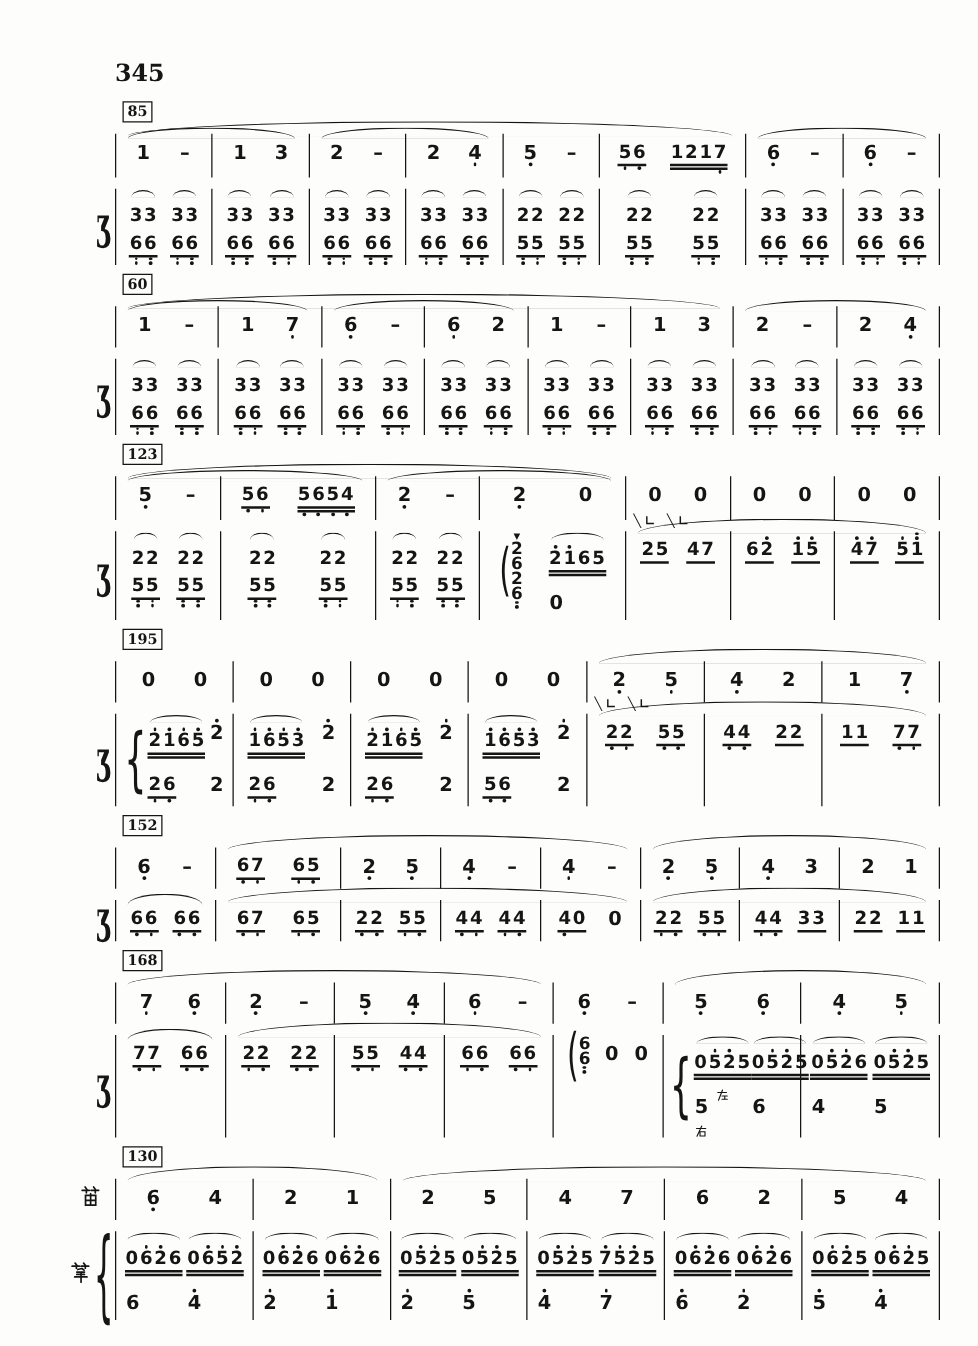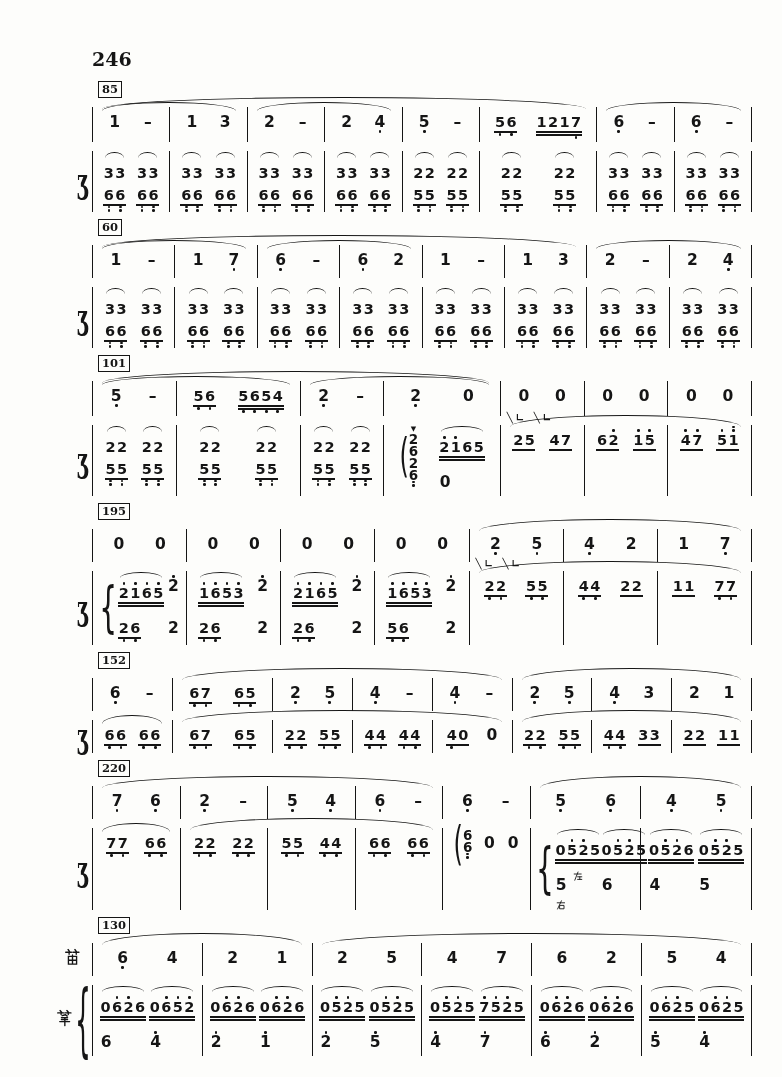--- a/index.html
+++ b/index.html
@@ -43,21 +43,21 @@
   .ilabel{position:absolute;left:-28px;top:50%;transform:translateY(-50%);}
   .ilabel svg{width:17px;height:17px;}
   .zheng .ilabel{left:-36px;}
   .sbrace{position:absolute;left:-15px;top:50%;transform:translateY(-50%) scaleY(1.9);font-size:19px;font-weight:700;font-family:"DejaVu Serif",serif;line-height:1;}
   .bigbrace{position:absolute;left:-17px;top:50%;transform:translateY(-50%) scaleY(3.2);font-size:25px;font-weight:400;line-height:1;}
 </style>
 </head>
 <body>
 
 <div class="sheet">
-  <div class="pagenum">246</div>
+  <div class="pagenum">345</div>
   <div id="score">
       <div class="system"><span class="mbox">85</span><div class="stave melody">
           <div class="measures">
             <div class="measure" style="flex-grow: 1; flex-basis: 0px;">
               <span class="note-single">
                 <span class="nd above"></span>
                 <span class="dig">1</span>
                 <span class="nd below"></span>
               </span>
               <span class="note-single">
@@ -1646,21 +1646,21 @@
                     <span class="nd below">
                       <span class="dot"></span>
                       <span class="dot"></span>
                     </span>
                   </span>
                 </span>
               </span>
             </div>
           </div>
         </div></div>
-      <div class="system"><span class="mbox">101</span><div class="stave melody">
+      <div class="system"><span class="mbox">123</span><div class="stave melody">
           <div class="measures">
             <div class="measure" style="flex-grow: 1; flex-basis: 0px;">
               <span class="note-single">
                 <span class="nd above"></span>
                 <span class="dig">5</span>
                 <span class="nd below">
                   <span class="dot"></span>
                 </span>
               </span>
               <span class="note-single">
@@ -3550,21 +3550,21 @@
                     <span class="nd below"></span>
                   </span>
                 </span>
               </span>
             </div>
             <div class="arc" style="left: 10px; width: 60px;"></div>
             <div class="arc hi" style="left: 90px; width: 320px;"></div>
             <div class="arc hi" style="left: 430px; width: 219px;"></div>
           </div>
         </div></div>
-      <div class="system"><span class="mbox">220</span><div class="stave melody">
+      <div class="system"><span class="mbox">168</span><div class="stave melody">
           <div class="measures">
             <div class="measure" style="flex-grow: 1; flex-basis: 0px;">
               <span class="note-single">
                 <span class="nd above"></span>
                 <span class="dig">7</span>
                 <span class="nd below">
                   <span class="dot"></span>
                 </span>
               </span>
               <span class="note-single">

